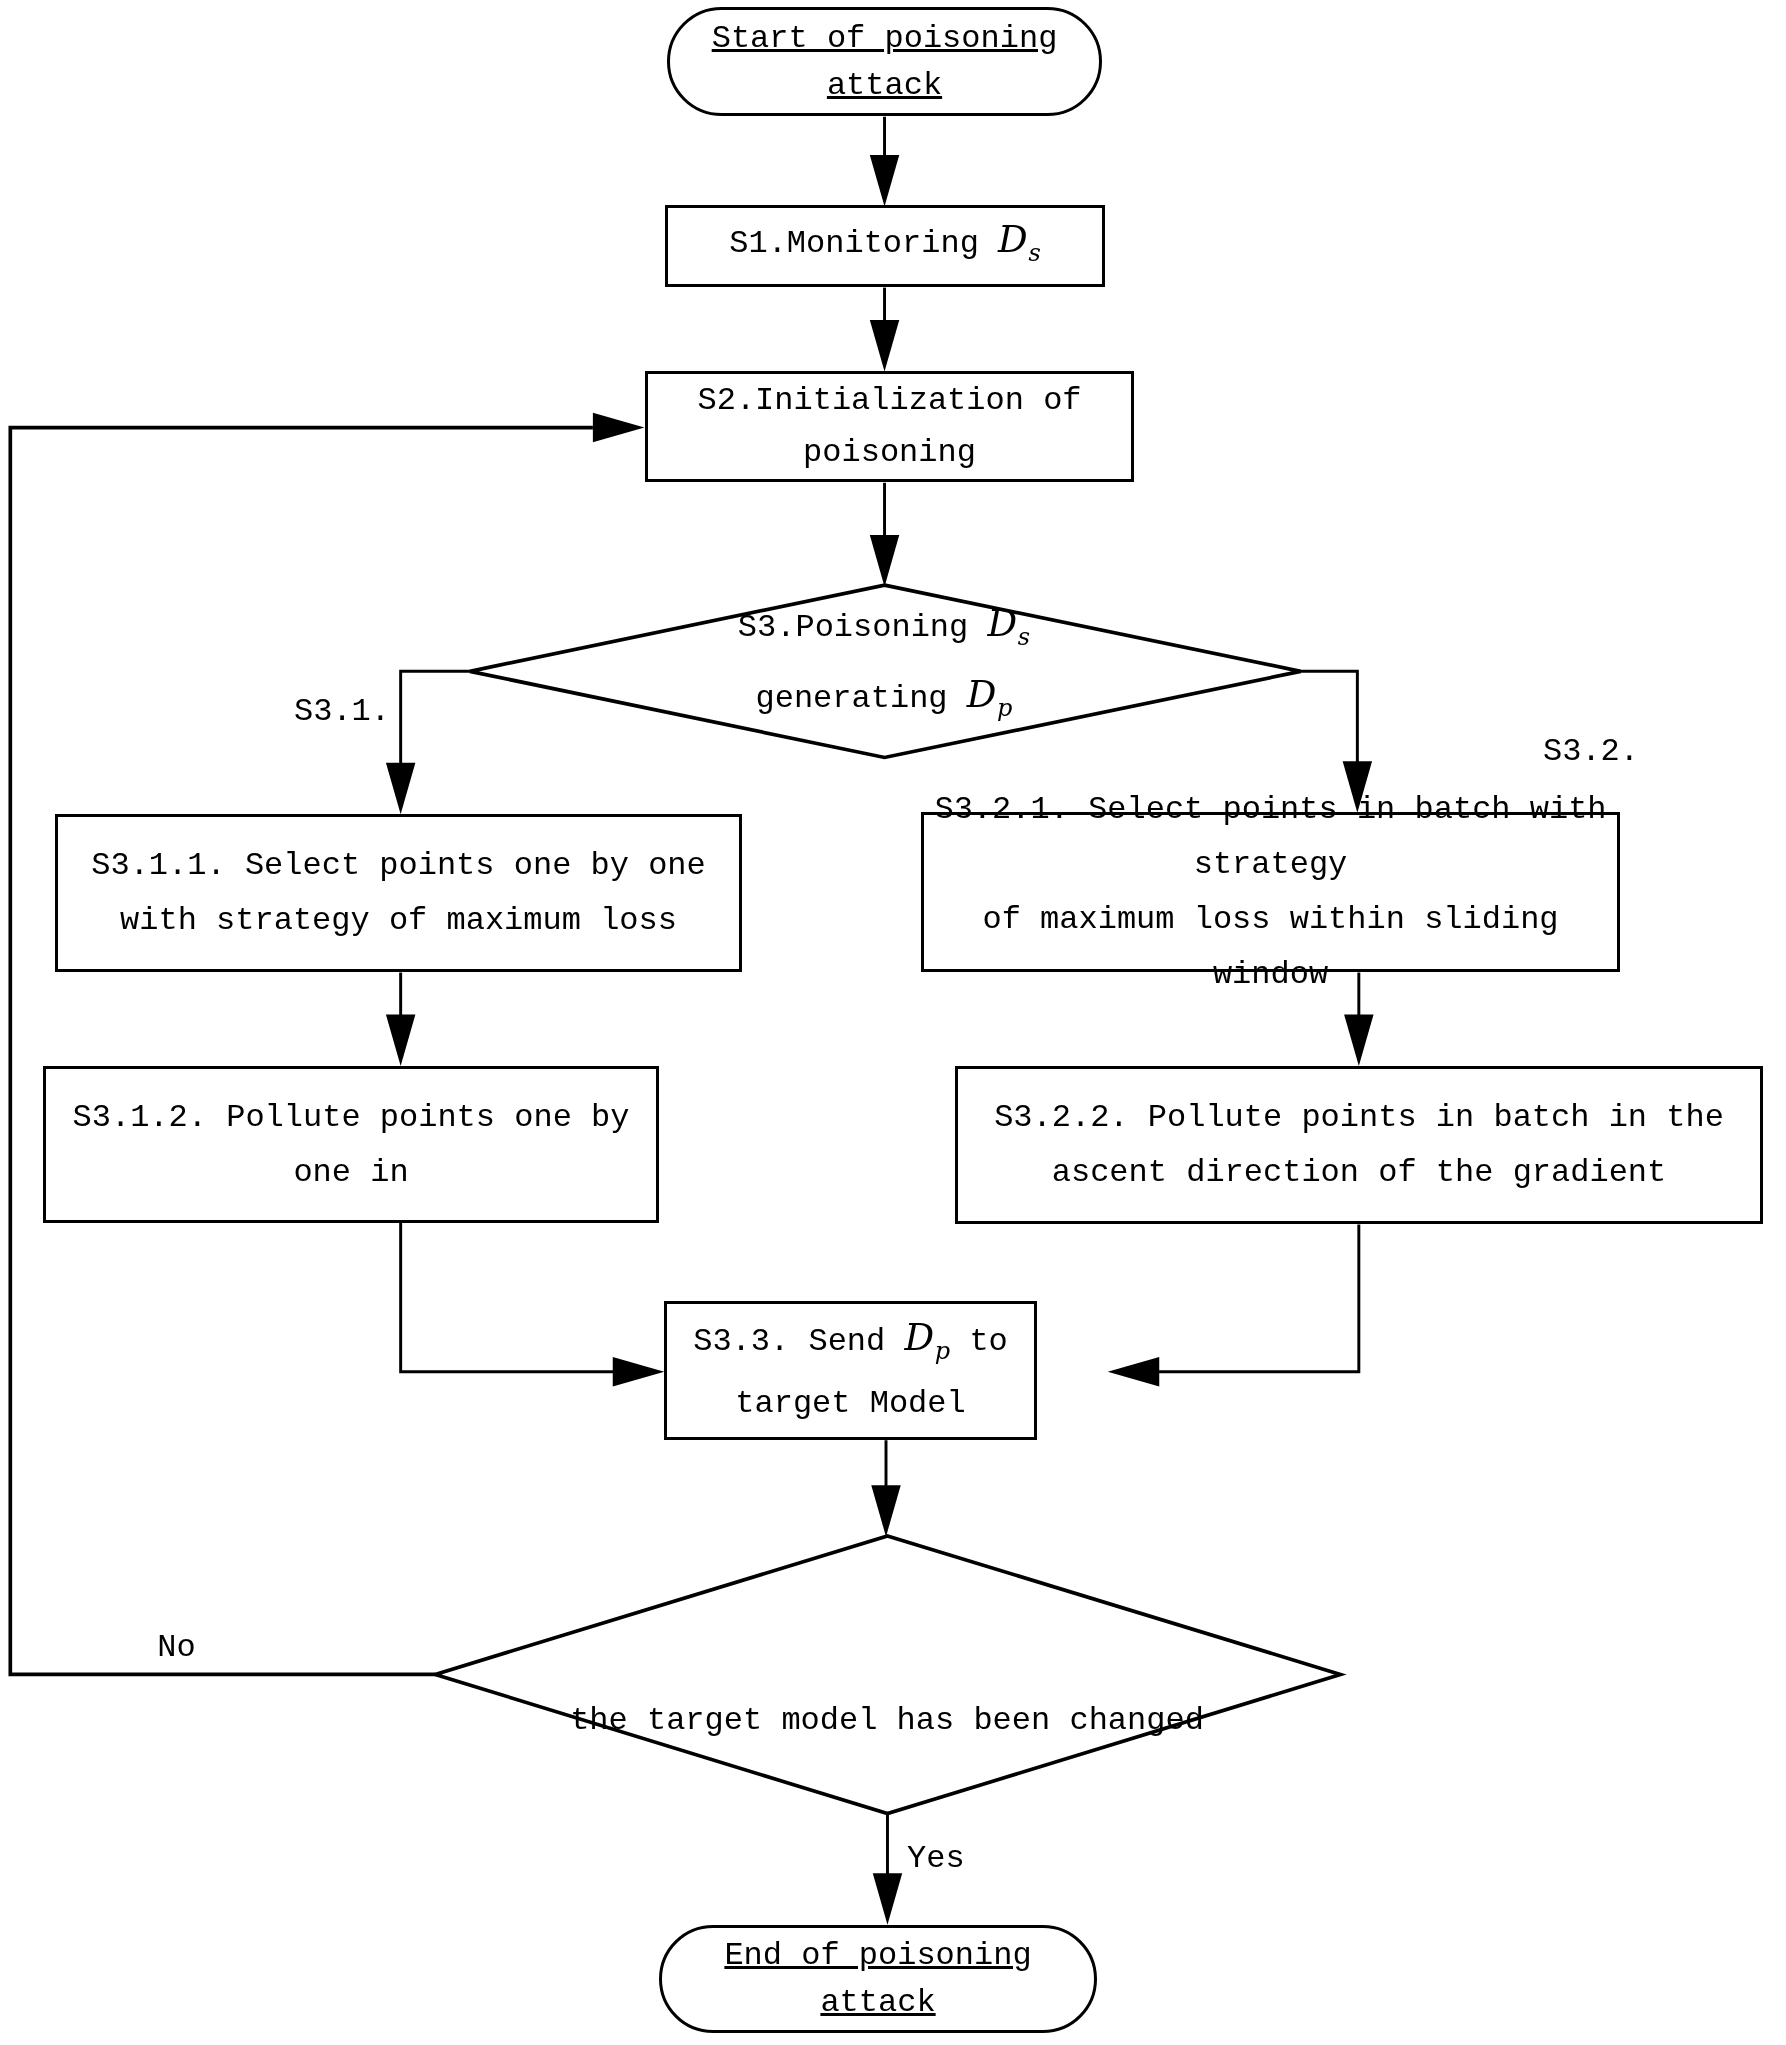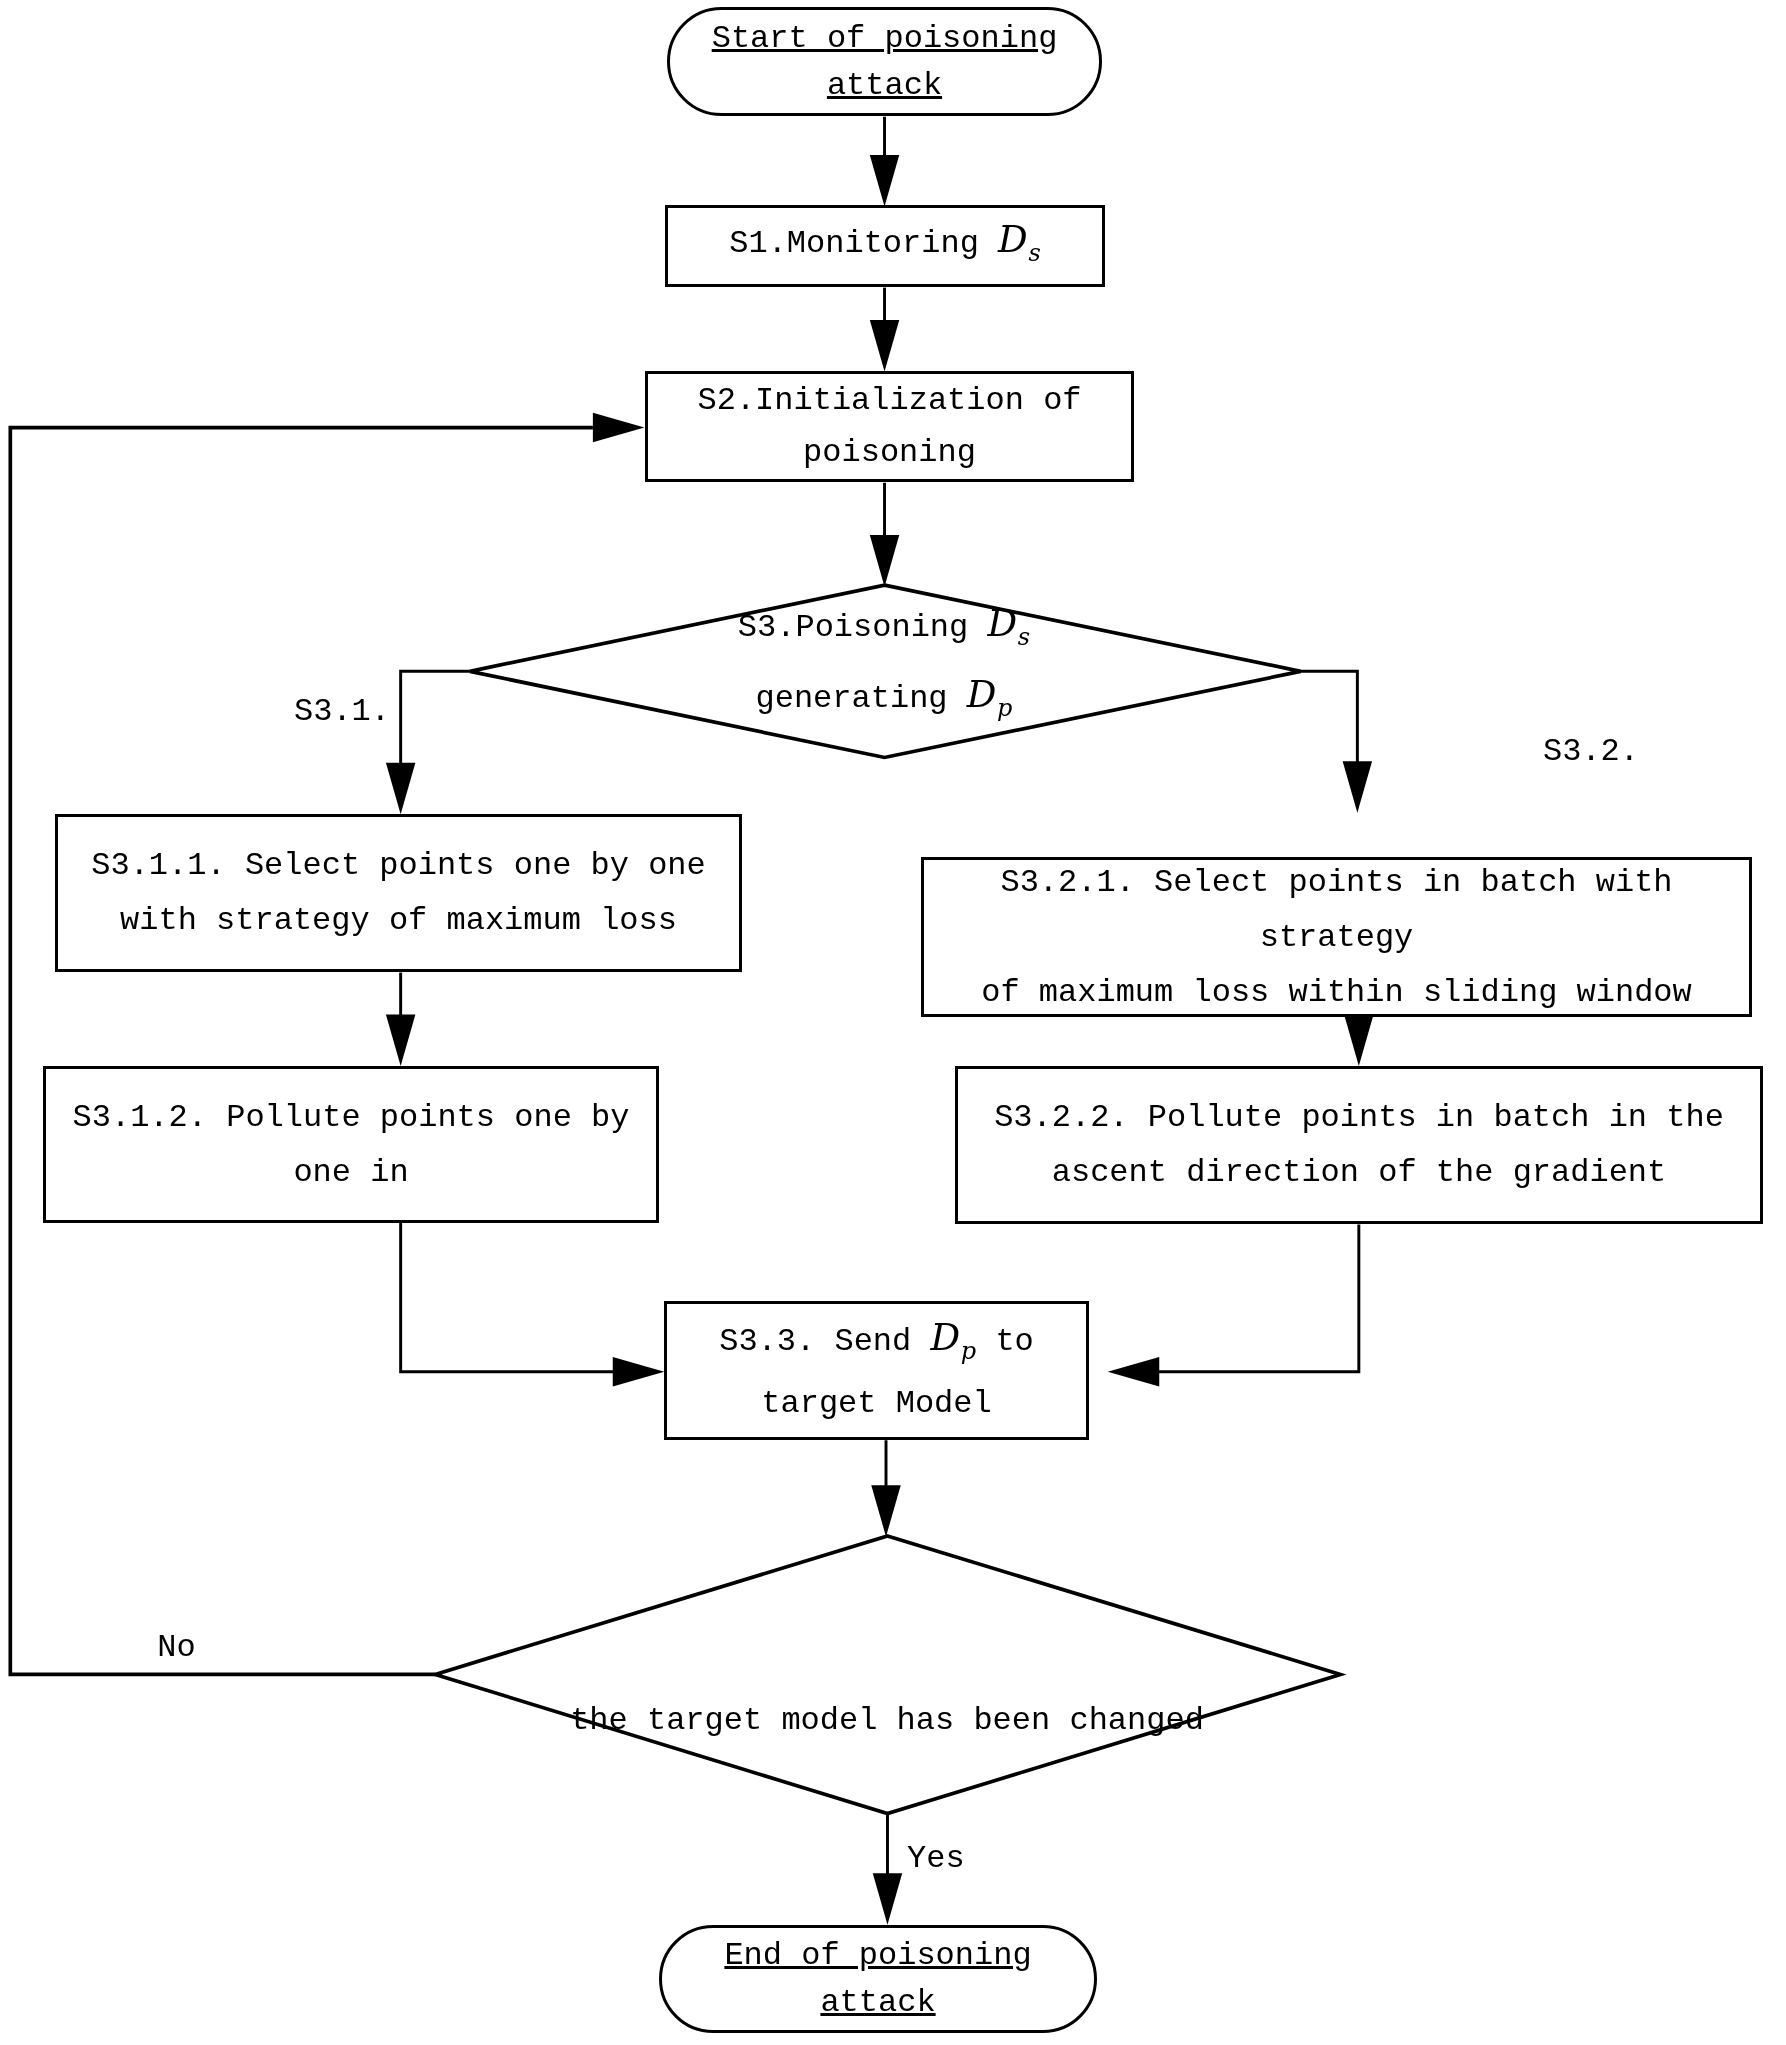--- a/index.html
+++ b/index.html
@@ -106,35 +106,35 @@
   </div>
 
   <div class="flabel" style="left:206px;top:693px;width:184px;text-align:right">S3.1.</div>
   <div class="flabel" style="left:1455px;top:733px;width:184px;text-align:right">S3.2.</div>
 
   <div class="node" style="left:55px;top:814px;width:687px;height:158px;line-height:55px">
     <div>S3.1.1. Select points one by one</div>
     <div>with strategy of maximum loss</div>
   </div>
 
-  <div class="node" style="left:921px;top:857px;width:831px;height:160px;line-height:55px">
+  <div class="node" style="left:921px;top:812px;width:699px;height:160px;line-height:55px">
     <div>S3.2.1. Select points in batch with strategy</div>
     <div>of maximum loss within sliding window</div>
   </div>
 
   <div class="node" style="left:43px;top:1066px;width:616px;height:157px;line-height:55px">
     <div>S3.1.2. Pollute points one by one in</div>
   </div>
 
   <div class="node" style="left:955px;top:1066px;width:808px;height:158px;line-height:55px">
     <div>S3.2.2. Pollute points in batch in the</div>
     <div>ascent direction of the gradient</div>
   </div>
 
-  <div class="node" style="left:664px;top:1301px;width:425px;height:139px">
+  <div class="node" style="left:664px;top:1301px;width:373px;height:139px">
     <div><span>S3.3. Send </span><span class="mvar">D</span><span class="msub">p</span><span> to</span></div>
     <div>target Model</div>
   </div>
 
   <div class="dtext s4" style="left:471px;top:1598px;width:832px;height:155px">
     <div>the target model has been changed</div>
   </div>
 
   <div class="flabel" style="left:114px;top:1629px;width:125px;text-align:center">No</div>
   <div class="flabel" style="left:907px;top:1840px;width:133px;text-align:left">Yes</div>

